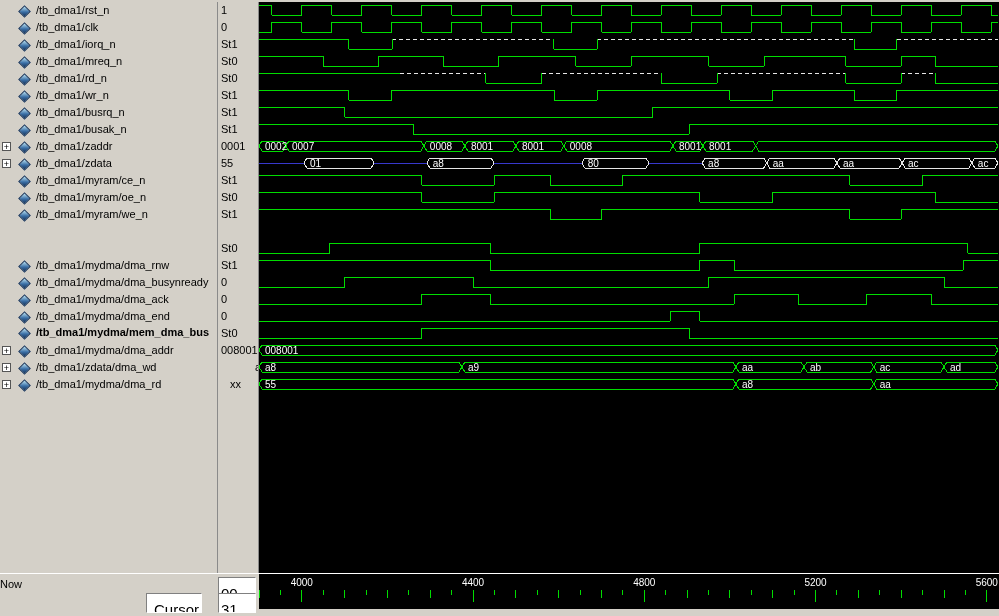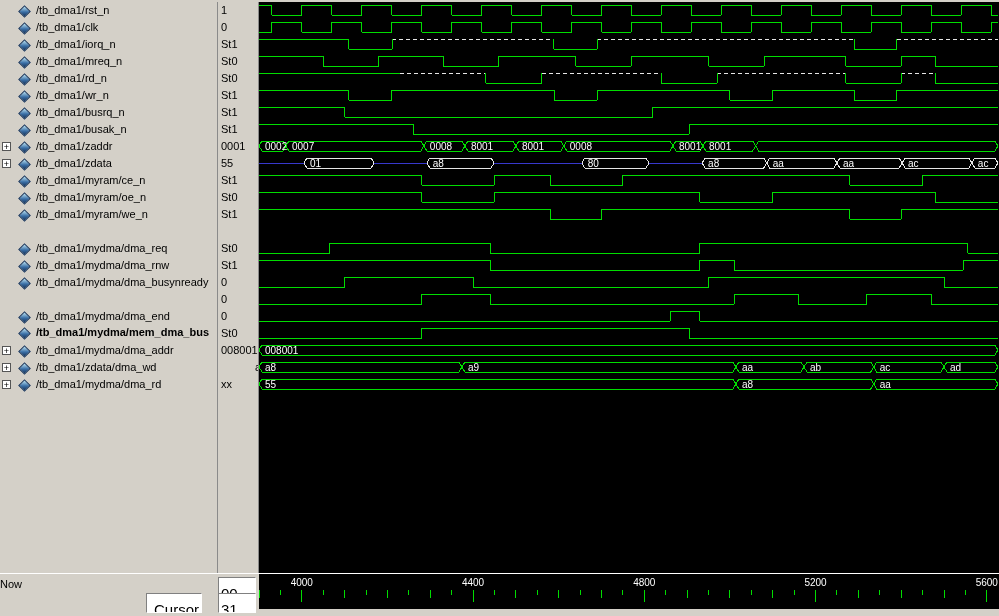--- a/index.html
+++ b/index.html
@@ -80,31 +80,31 @@
         <span class="sname">/tb_dma1/myram/ce_n</span>
       </div>
       <div class="srow" style="top: 187px;">
         <span class="diamond"></span>
         <span class="sname">/tb_dma1/myram/oe_n</span>
       </div>
       <div class="srow" style="top: 204px; text-align: center;">
         <span class="diamond"></span>
         <span class="sname">/tb_dma1/myram/we_n</span>
       </div>
-      <div class="srow" style="top: 238px;">
-        <span class="diamond"></span>
-        <span class="sname">/tb_dma1/mydma/dma_req</span>
-      </div>
       <div class="srow" style="top: 255px;">
         <span class="diamond"></span>
         <span class="sname">/tb_dma1/mydma/dma_rnw</span>
       </div>
       <div class="srow" style="top: 272px;">
         <span class="diamond"></span>
         <span class="sname">/tb_dma1/mydma/dma_busynready</span>
+      </div>
+      <div class="srow" style="top: 289px;">
+        <span class="diamond"></span>
+        <span class="sname">/tb_dma1/mydma/dma_ack</span>
       </div>
       <div class="srow" style="top: 306px;">
         <span class="diamond"></span>
         <span class="sname">/tb_dma1/mydma/dma_end</span>
       </div>
       <div class="srow" style="top: 322px; font-weight: bold;">
         <span class="diamond"></span>
         <span class="sname">/tb_dma1/mydma/mem_dma_bus</span>
       </div>
       <div class="srow" style="top: 340px;">
@@ -138,21 +138,21 @@
       <div class="vrow" style="top: 187px;">St0</div>
       <div class="vrow" style="top: 204px;">St1</div>
       <div class="vrow" style="top: 238px;">St0</div>
       <div class="vrow" style="top: 255px;">St1</div>
       <div class="vrow" style="top: 272px;">0</div>
       <div class="vrow" style="top: 289px;">0</div>
       <div class="vrow" style="top: 306px;">0</div>
       <div class="vrow" style="top: 323px;">St0</div>
       <div class="vrow" style="top: 340px;">008001</div>
       <div class="vrow" style="top: 357px; margin-left: 34px;">a5</div>
-      <div class="vrow" style="top: 374px;">xx</div>
+      <div class="vrow" style="top: 374px; margin-left: 9px;">xx</div>
     </div>
   <div class="wave-panel">
     <svg id="wave-svg" width="740" height="571" shape-rendering="crispEdges">
         <g>
           <line x1="0" x2="12.84375" y1="3" y2="3" stroke="#00dd00" stroke-width="1"></line>
           <line x1="12.84375" x2="42.8125" y1="13" y2="13" stroke="#00dd00" stroke-width="1"></line>
           <line x1="12.84375" x2="12.84375" y1="3" y2="13" stroke="#00dd00" stroke-width="1"></line>
           <line x1="42.8125" x2="72.78125" y1="3" y2="3" stroke="#00dd00" stroke-width="1"></line>
           <line x1="42.8125" x2="42.8125" y1="13" y2="3" stroke="#00dd00" stroke-width="1"></line>
           <line x1="72.78125" x2="102.75" y1="13" y2="13" stroke="#00dd00" stroke-width="1"></line>

